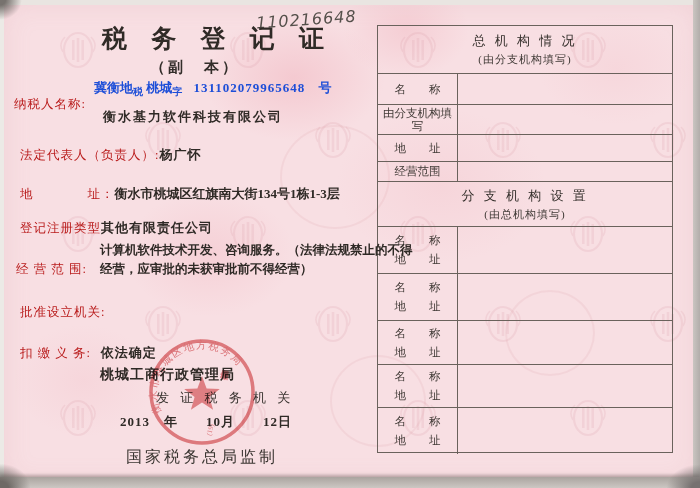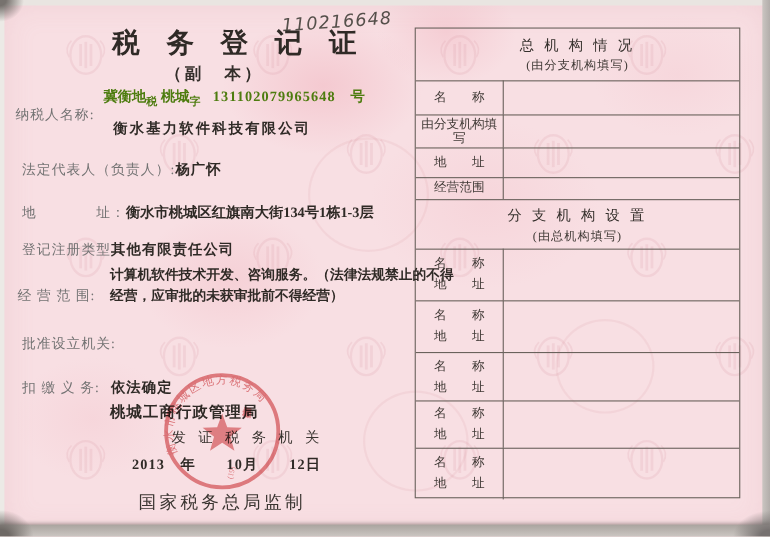--- a/index.html
+++ b/index.html
@@ -31,25 +31,25 @@
   .corner-tl { left:0; top:0; width:22px; height:20px; background:radial-gradient(at 0 0,#77726e 18%,rgba(119,114,110,0) 70%); }
   .corner-bl { left:0; bottom:0; width:30px; height:24px; background:radial-gradient(at 0 100%,#6e6965 20%,rgba(110,105,101,0) 72%); }
   .corner-br { right:0; bottom:0; width:34px; height:24px; background:radial-gradient(at 100% 100%,#767artifact 0, rgba(0,0,0,0) 0); background:radial-gradient(at 100% 100%,#767170 18%,rgba(118,113,112,0) 70%); }
   .abs { position:absolute; z-index:3; }
 
   .hand { font-family:"DejaVu Sans",sans-serif; font-style:italic; font-size:16px;
           color:#55504b; transform:rotate(-4deg); letter-spacing:1px; }
 
   .title { font-size:25px; font-weight:bold; letter-spacing:9px; color:#2f2a26; }
   .subtitle { font-size:15px; font-weight:bold; letter-spacing:3px; color:#332e2a; }
-  .serial-line { font-size:13px; font-weight:bold; color:#4d7c0f; }
+  .serial-line { font-size:13px; font-weight:bold; color:#1d4ed8; }
   .serial-line .sub { font-size:10px; position:relative; top:3px; }
   .serial-line .num { letter-spacing:1px; }
 
-  .lbl { font-size:12.5px; letter-spacing:1px; color:#737373; }
+  .lbl { font-size:12.5px; letter-spacing:1px; color:#b91c1c; }
   .val { font-size:13px; font-weight:bold; color:#2f2a26; letter-spacing:1px; }
   .nowrap { white-space:nowrap; }
   .scope1 { z-index:6; }
 
   .issuer { font-size:13px; letter-spacing:4px; color:#3a3531; }
   .footer { font-size:16px; letter-spacing:3px; color:#3a3531; }
 
   
   .reg-table { position:absolute; left:377px; top:25px; width:296px; height:428px; z-index:2;
     display:grid; grid-template-columns:80px 1fr;

